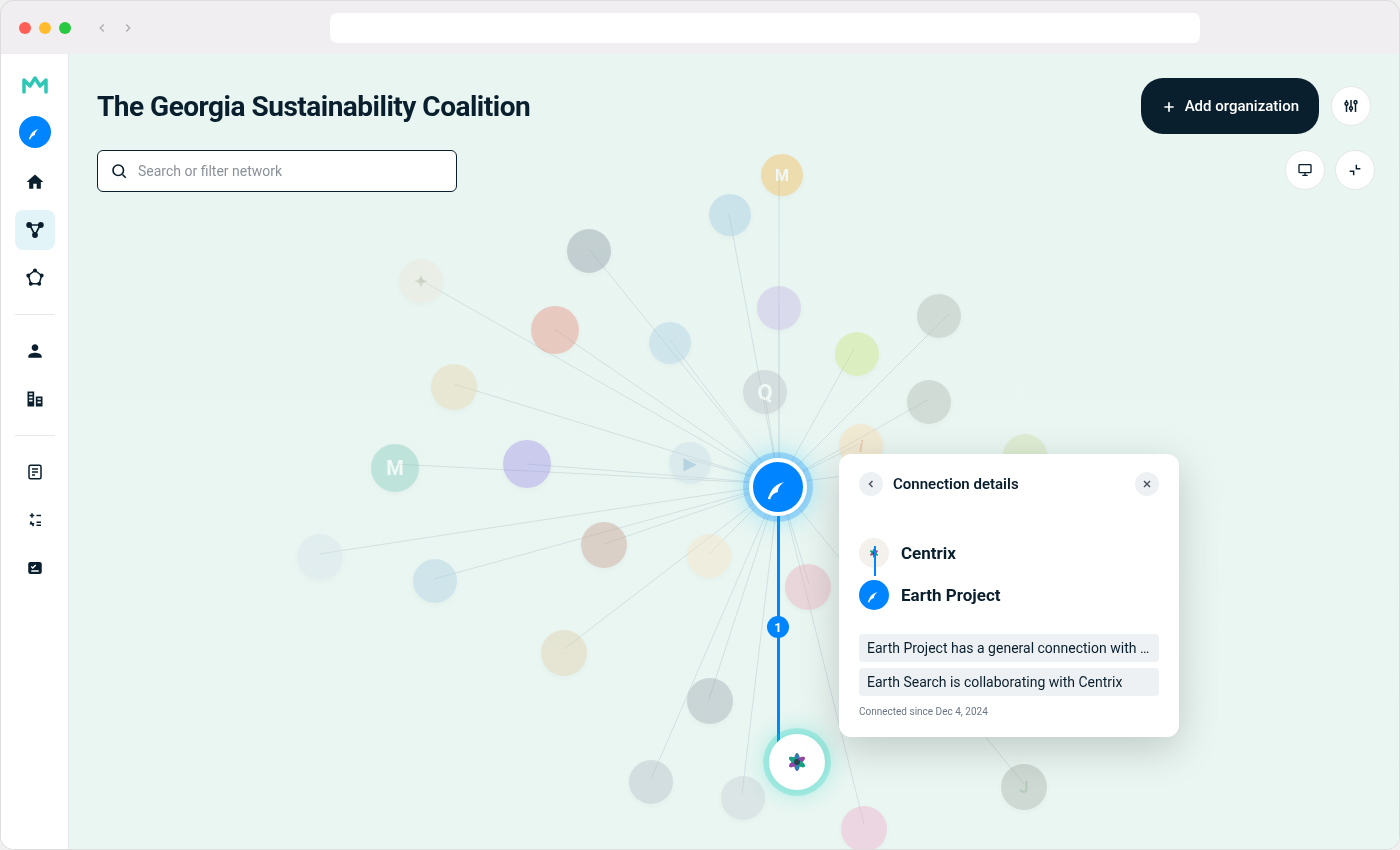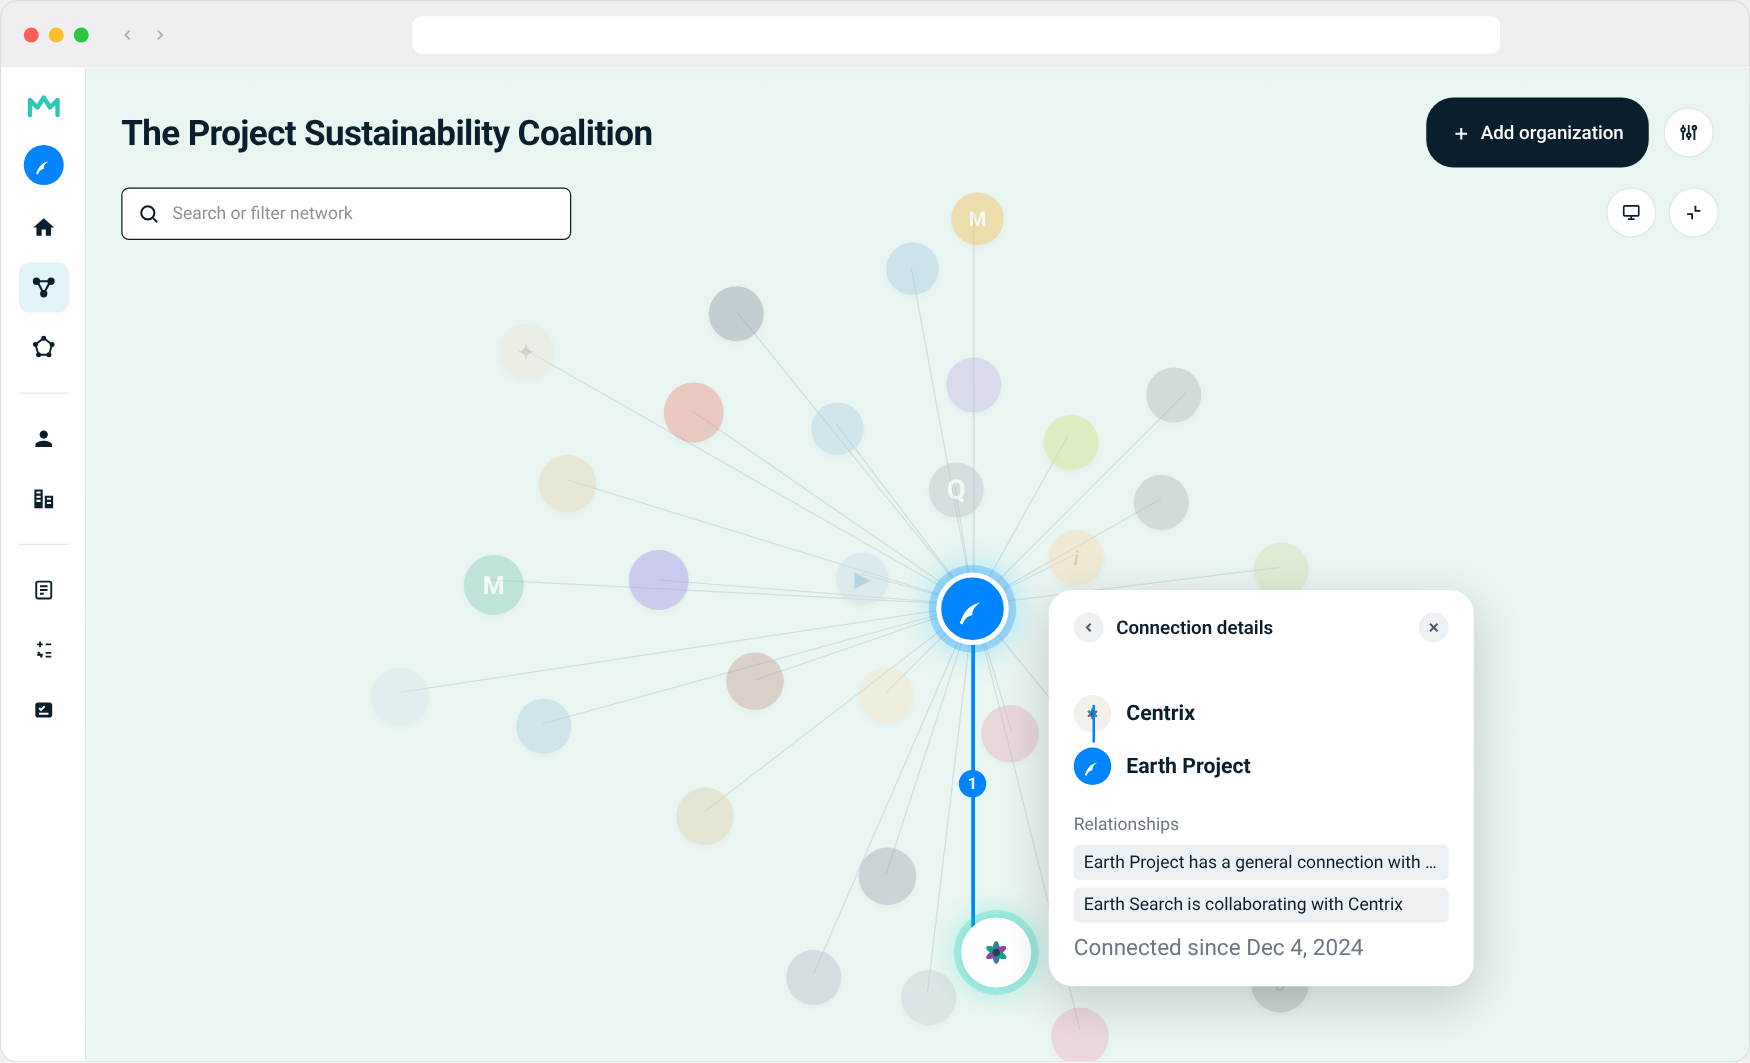--- a/index.html
+++ b/index.html
@@ -57,21 +57,21 @@
 .popover-back { width: 24px; height: 24px; border-radius: 50%; background: #eef1f3; display: flex; align-items: center; justify-content: center; cursor: pointer; color: #4a5560; }
 .popover-title { font-size: 15px; font-weight: 600; color: #0a1f2e; flex: 1; }
 .popover-close { width: 24px; height: 24px; border-radius: 50%; background: #eef1f3; display: flex; align-items: center; justify-content: center; cursor: pointer; color: #4a5560; }
 .conn-orgs { display: flex; flex-direction: column; gap: 0; position: relative; margin-bottom: 18px; }
 .conn-org { display: flex; align-items: center; gap: 12px; padding: 6px 0; }
 .conn-org-badge { width: 30px; height: 30px; border-radius: 50%; display: flex; align-items: center; justify-content: center; }
 .conn-org-name { font-size: 17px; font-weight: 700; color: #0a1f2e; }
 .conn-line { position: absolute; left: 15px; top: 34px; width: 2px; height: 30px; background: #0084ff; }
 .rel-label { font-size: 14px; color: #6b7785; margin-bottom: 8px; }
 .rel-tag { background: #eef1f3; border-radius: 4px; padding: 6px 8px; font-size: 14px; color: #0a1f2e; margin-bottom: 6px; white-space: nowrap; overflow: hidden; text-overflow: ellipsis; cursor: pointer; }
-.conn-since { font-size: 18px; color: #6b7785; margin-top: 10px; }
+.conn-since { font-size: 10px; color: #6b7785; margin-top: 10px; }
 
 svg { display: block; }
 </style>
 </head>
 <body>
 
 <div class="browser-chrome">
   <div class="traffic-lights">
     <div class="traffic-light tl-red"></div>
     <div class="traffic-light tl-yellow"></div>
@@ -165,21 +165,21 @@
       <svg width="18" height="18" viewBox="0 0 24 24" fill="currentColor">
           <rect x="3" y="4" width="18" height="16" rx="3"></rect>
           <path d="M7 10l2 2 4-4" stroke="white" stroke-width="2" fill="none"></path>
           <line x1="7" y1="16" x2="17" y2="16" stroke="white" stroke-width="2"></line>
         </svg>
     </div>
   </div>
 
   <div class="main">
     <div class="header">
-      <h1 class="page-title">The Project Sustainability Coalition</h1>
+      <h1 class="page-title">The Georgia Sustainability Coalition</h1>
       <div class="header-actions">
         <button class="btn-primary">
           <svg width="16" height="16" viewBox="0 0 24 24" fill="none" stroke="white" stroke-width="2.5">
               <line x1="12" y1="5" x2="12" y2="19"></line>
               <line x1="5" y1="12" x2="19" y2="12"></line>
             </svg>
           <span>Add organization</span>
         </button>
         <div class="btn-icon-round">
           <svg width="18" height="18" viewBox="0 0 24 24" fill="none" stroke="currentColor" stroke-width="2">
@@ -304,21 +304,21 @@
             <ellipse rx="3" ry="9" fill="#27ae60" transform="rotate(120)"></ellipse>
             <ellipse rx="3" ry="9" fill="#2980b9" transform="rotate(180)"></ellipse>
             <ellipse rx="3" ry="9" fill="#8e44ad" transform="rotate(240)"></ellipse>
             <ellipse rx="3" ry="9" fill="#16a085" transform="rotate(300)"></ellipse>
             <circle r="3" fill="#2c3e50"></circle>
           </g>
         </svg>
       </div>
     </div>
 
-    <div class="popover" style="left:770px;top:418px;border-radius:19px;">
+    <div class="popover" style="left:770px;top:400px;">
       <div class="popover-header">
         <div class="popover-back">
           <svg width="12" height="12" viewBox="0 0 24 24" fill="none" stroke="currentColor" stroke-width="3">
               <polyline points="15 18 9 12 15 6"></polyline>
             </svg>
         </div>
         <div class="popover-title">Connection details</div>
         <div class="popover-close">
           <svg width="12" height="12" viewBox="0 0 24 24" fill="none" stroke="currentColor" stroke-width="3">
               <line x1="18" y1="6" x2="6" y2="18"></line>
@@ -346,20 +346,19 @@
         </div>
         <div class="conn-org">
           <div class="conn-org-badge" style="background:#0084ff;">
             <svg width="18" height="18" viewBox="0 0 24 24" fill="white">
                 <path d="M17 8C8 10 5.9 16.17 3.82 21.34l1.89.66C6.5 19.5 8 17 12 16c0 0-1-4 5-8z"></path>
               </svg>
           </div>
           <div class="conn-org-name">Earth Project</div>
         </div>
       </div>
-      <div class="rel-label">Relationships</div>
       <div class="rel-tag">Earth Project has a general connection with Ce…</div>
       <div class="rel-tag">Earth Search is collaborating with Centrix</div>
       <div class="conn-since">Connected since Dec 4, 2024</div>
     </div>
 
   </div>
 </div>
 
 </body></html>

